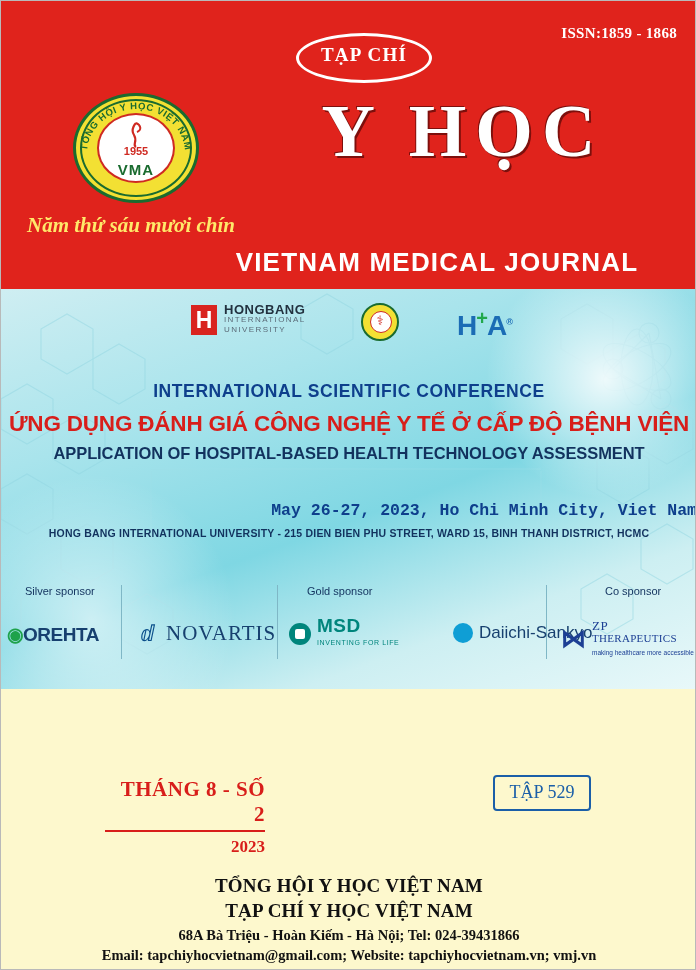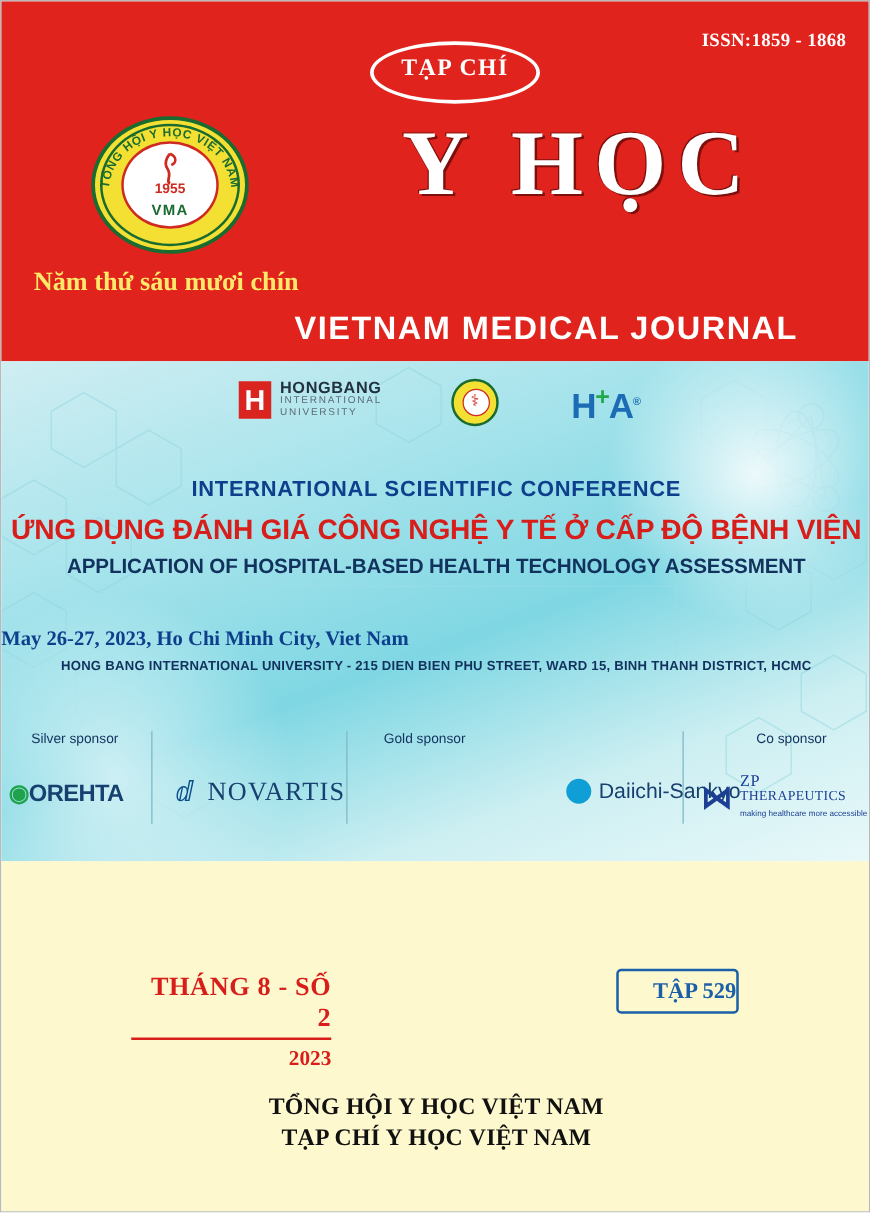--- a/index.html
+++ b/index.html
@@ -14,25 +14,25 @@
   
   .red-band{position:relative;height:288px;background:#e0231c;overflow:hidden;}
   .issn{position:absolute;right:18px;top:24px;color:#fff;font-weight:bold;font-size:15px;letter-spacing:.3px;font-family:"Liberation Serif",serif;}
 
   .emblem{position:absolute;left:72px;top:92px;width:126px;height:110px;}
   .emblem .ring{position:absolute;left:0;top:0;width:126px;height:110px;border-radius:50%;background:#f3e033;border:3px solid #1a6b2f;box-sizing:border-box;}
   .emblem .ring2{position:absolute;left:7px;top:6px;width:112px;height:98px;border-radius:50%;border:2px solid #1a6b2f;box-sizing:border-box;}
   .emblem .inner{position:absolute;left:24px;top:20px;width:78px;height:70px;border-radius:50%;background:#ffffff;border:2px solid #cf2a22;box-sizing:border-box;overflow:hidden;}
   .emblem .snake{position:absolute;left:50%;top:6px;transform:translateX(-50%);}
   .emblem .year{position:absolute;left:50%;top:30px;transform:translateX(-50%);font-size:11px;font-weight:bold;color:#cf2a22;font-family:"Liberation Sans",sans-serif;}
-  .emblem .vma{position:absolute;left:50%;top:46px;transform:translateX(-50%);font-size:12px;font-weight:bold;color:#1a6b2f;font-family:"Liberation Sans",sans-serif;letter-spacing:1px;}
+  .emblem .vma{position:absolute;left:50%;top:46px;transform:translateX(-50%);font-size:15px;font-weight:bold;color:#1a6b2f;font-family:"Liberation Sans",sans-serif;letter-spacing:1px;}
   .emblem .arc{position:absolute;left:0;top:0;width:126px;height:110px;}
   .emblem .arc text{font-family:"Liberation Sans",sans-serif;font-size:9.5px;font-weight:bold;fill:#1a6b2f;letter-spacing:.6px;}
 
-  .namthu{position:absolute;left:26px;top:212px;color:#ffe96a;font-weight:bold;font-size:21px;font-family:"Liberation Serif",serif;}
+  .namthu{position:absolute;left:26px;top:212px;color:#ffe96a;font-style:italic;font-weight:bold;font-size:21px;font-family:"Liberation Serif",serif;}
 
   .tapchi-badge{position:absolute;left:295px;top:32px;width:130px;height:44px;border:3px solid #ffffff;border-radius:50%;background:#e0231c;}
   .tapchi-badge span{display:block;text-align:center;line-height:38px;color:#ffffff;font-weight:bold;font-size:19px;letter-spacing:1.2px;font-family:"Liberation Serif",serif;}
 
   .yhoc{position:absolute;left:297px;top:88px;width:330px;text-align:center;color:#ffffff;font-weight:bold;font-size:74px;letter-spacing:9px;line-height:84px;font-family:"Liberation Serif",serif;
         text-shadow:2px 2px 0 #7d0f0c, -1px -1px 0 #7d0f0c;}
   .vietnam{position:absolute;left:297px;top:184px;width:330px;text-align:center;color:#ffffff;font-style:italic;font-weight:bold;font-size:33px;letter-spacing:3px;font-family:"Liberation Serif",serif;}
   .vmj{position:absolute;left:206px;top:246px;width:460px;text-align:center;color:#ffffff;font-weight:bold;font-size:26px;letter-spacing:1.2px;font-family:"Liberation Sans",sans-serif;}
 
   
@@ -56,21 +56,21 @@
   .vmalogo .c{position:absolute;left:7px;top:6px;width:22px;height:22px;border-radius:50%;background:#fff;border:1px solid #cf2a22;box-sizing:border-box;}
   .vmalogo .s{position:absolute;left:50%;top:9px;transform:translateX(-50%);color:#cf2a22;font-size:13px;line-height:13px;}
 
   .hta{position:absolute;left:456px;top:18px;font-family:"Liberation Sans",sans-serif;font-weight:bold;font-size:28px;color:#1b6cb5;letter-spacing:-1px;}
   .hta .plus{color:#21a84b;font-size:20px;vertical-align:super;}
   .hta .reg{font-size:9px;vertical-align:super;color:#1b6cb5;}
 
   .conf-en{position:absolute;left:0;top:92px;width:696px;text-align:center;color:#0e3f8c;font-weight:bold;font-size:17.5px;letter-spacing:.6px;font-family:"Liberation Sans",sans-serif;}
   .conf-vi{position:absolute;left:0;top:122px;width:696px;text-align:center;color:#d81e1a;font-weight:bold;font-size:22.5px;letter-spacing:-.2px;font-family:"Liberation Sans",sans-serif;}
   .conf-sub{position:absolute;left:0;top:155px;width:696px;text-align:center;color:#12325e;font-weight:bold;font-size:16.5px;letter-spacing:-.1px;font-family:"Liberation Sans",sans-serif;}
-  .conf-date{position:absolute;left:0;top:212px;width:696px;text-align:left;color:#0e3f8c;font-weight:bold;font-size:16.5px;font-family:Liberation Serif, serif;}
+  .conf-date{position:absolute;left:0;top:212px;width:696px;text-align:right;color:#0e3f8c;font-weight:bold;font-size:16.5px;font-family:Liberation Mono, monospace;}
   .conf-venue{position:absolute;left:0;top:238px;width:696px;text-align:center;color:#12325e;font-weight:bold;font-size:10.5px;letter-spacing:.2px;font-family:"Liberation Sans",sans-serif;}
 
   .sponsor-area{position:absolute;left:0;top:296px;width:696px;height:86px;}
   .sp-labels{position:relative;height:20px;font-family:"Liberation Sans",sans-serif;font-size:11px;color:#12325e;}
   .sp-labels span{position:absolute;}
   .sp-sil{left:24px;}
   .sp-gold{left:306px;}
   .sp-co{left:604px;}
   .vdiv{position:absolute;top:0;width:1px;height:74px;background:#7fb7c6;}
   .vdiv.v1{left:120px;}
@@ -98,21 +98,21 @@
   .zp .z1{font-family:"Liberation Serif",serif;font-size:13px;color:#1c3f94;letter-spacing:.5px;}
   .zp .z2{font-family:"Liberation Serif",serif;font-size:11px;color:#1c3f94;letter-spacing:.3px;}
   .zp .z3{font-family:"Liberation Sans",sans-serif;font-size:6.5px;color:#1c3f94;}
 
   
   .yellow{position:relative;height:280px;background:#fdf8cd;}
   .thang{position:absolute;left:104px;top:88px;text-align:right;width:160px;}
   .thang .l1{color:#d81e1a;font-weight:bold;font-size:21px;letter-spacing:.5px;font-family:"Liberation Serif",serif;border-bottom:2px solid #d81e1a;padding-bottom:3px;display:inline-block;}
   .thang .l2{color:#d81e1a;font-weight:bold;font-size:17px;margin-top:5px;font-family:"Liberation Serif",serif;}
   .tap{position:absolute;left:492px;top:86px;width:94px;height:32px;border:2px solid #1b5fa8;border-radius:4px;}
-  .tap span{display:block;text-align:right;line-height:30px;color:#1b5fa8;font-weight:bold;font-size:18px;font-family:"Liberation Serif",serif;}
+  .tap span{display:block;text-align:center;line-height:30px;color:#1b5fa8;font-weight:normal;font-size:18px;font-family:"Liberation Serif",serif;}
 
   .footer{position:absolute;left:0;top:186px;width:696px;text-align:center;color:#111111;font-family:"Liberation Serif",serif;}
   .footer .f1{font-weight:bold;font-size:19px;letter-spacing:.2px;}
   .footer .f2{font-weight:bold;font-size:19px;letter-spacing:.2px;margin-top:3px;}
   .footer .f3{font-weight:bold;font-size:14.5px;margin-top:5px;}
   .footer .f4{font-weight:bold;font-size:14.5px;margin-top:3px;}
 </style>
 </head>
 <body>
 
@@ -229,20 +229,29 @@
       <div class="sp-logos">
         <div class="orehta">
           <span class="o">◉</span><span>OREHTA</span>
         </div>
 
         <div class="novartis">
           <span class="mark">ⅆ</span>
           <span class="nm">NOVARTIS</span>
         </div>
 
+        <div class="msd">
+          <span class="dot">
+              <i></i>
+            </span>
+          <span class="txt">
+            <span class="m1">MSD</span><br>
+            <span class="m2">INVENTING FOR LIFE</span>
+          </span>
+        </div>
 
         <div class="daiichi">
           <span class="cir"></span>
           <span class="nm">Daiichi-Sankyo</span>
         </div>
 
         <div class="zp">
           <span class="mk">⋈</span>
           <span class="txt">
             <span class="z1">ZP</span><br>
@@ -260,16 +269,18 @@
       <div class="l2">2023</div>
     </div>
 
     <div class="tap">
       <span>TẬP 529</span>
     </div>
 
     <div class="footer">
       <div class="f1">TỔNG HỘI Y HỌC VIỆT NAM</div>
       <div class="f2">TẠP CHÍ Y HỌC VIỆT NAM</div>
+      <div class="f3">68A Bà Triệu - Hoàn Kiếm - Hà Nội; Tel: 024-39431866</div>
+      <div class="f4">Email: tapchiyhocvietnam@gmail.com; Website: tapchiyhocvietnam.vn; vmj.vn</div>
     </div>
   </div>
 
 </div>
 
 </body></html>

